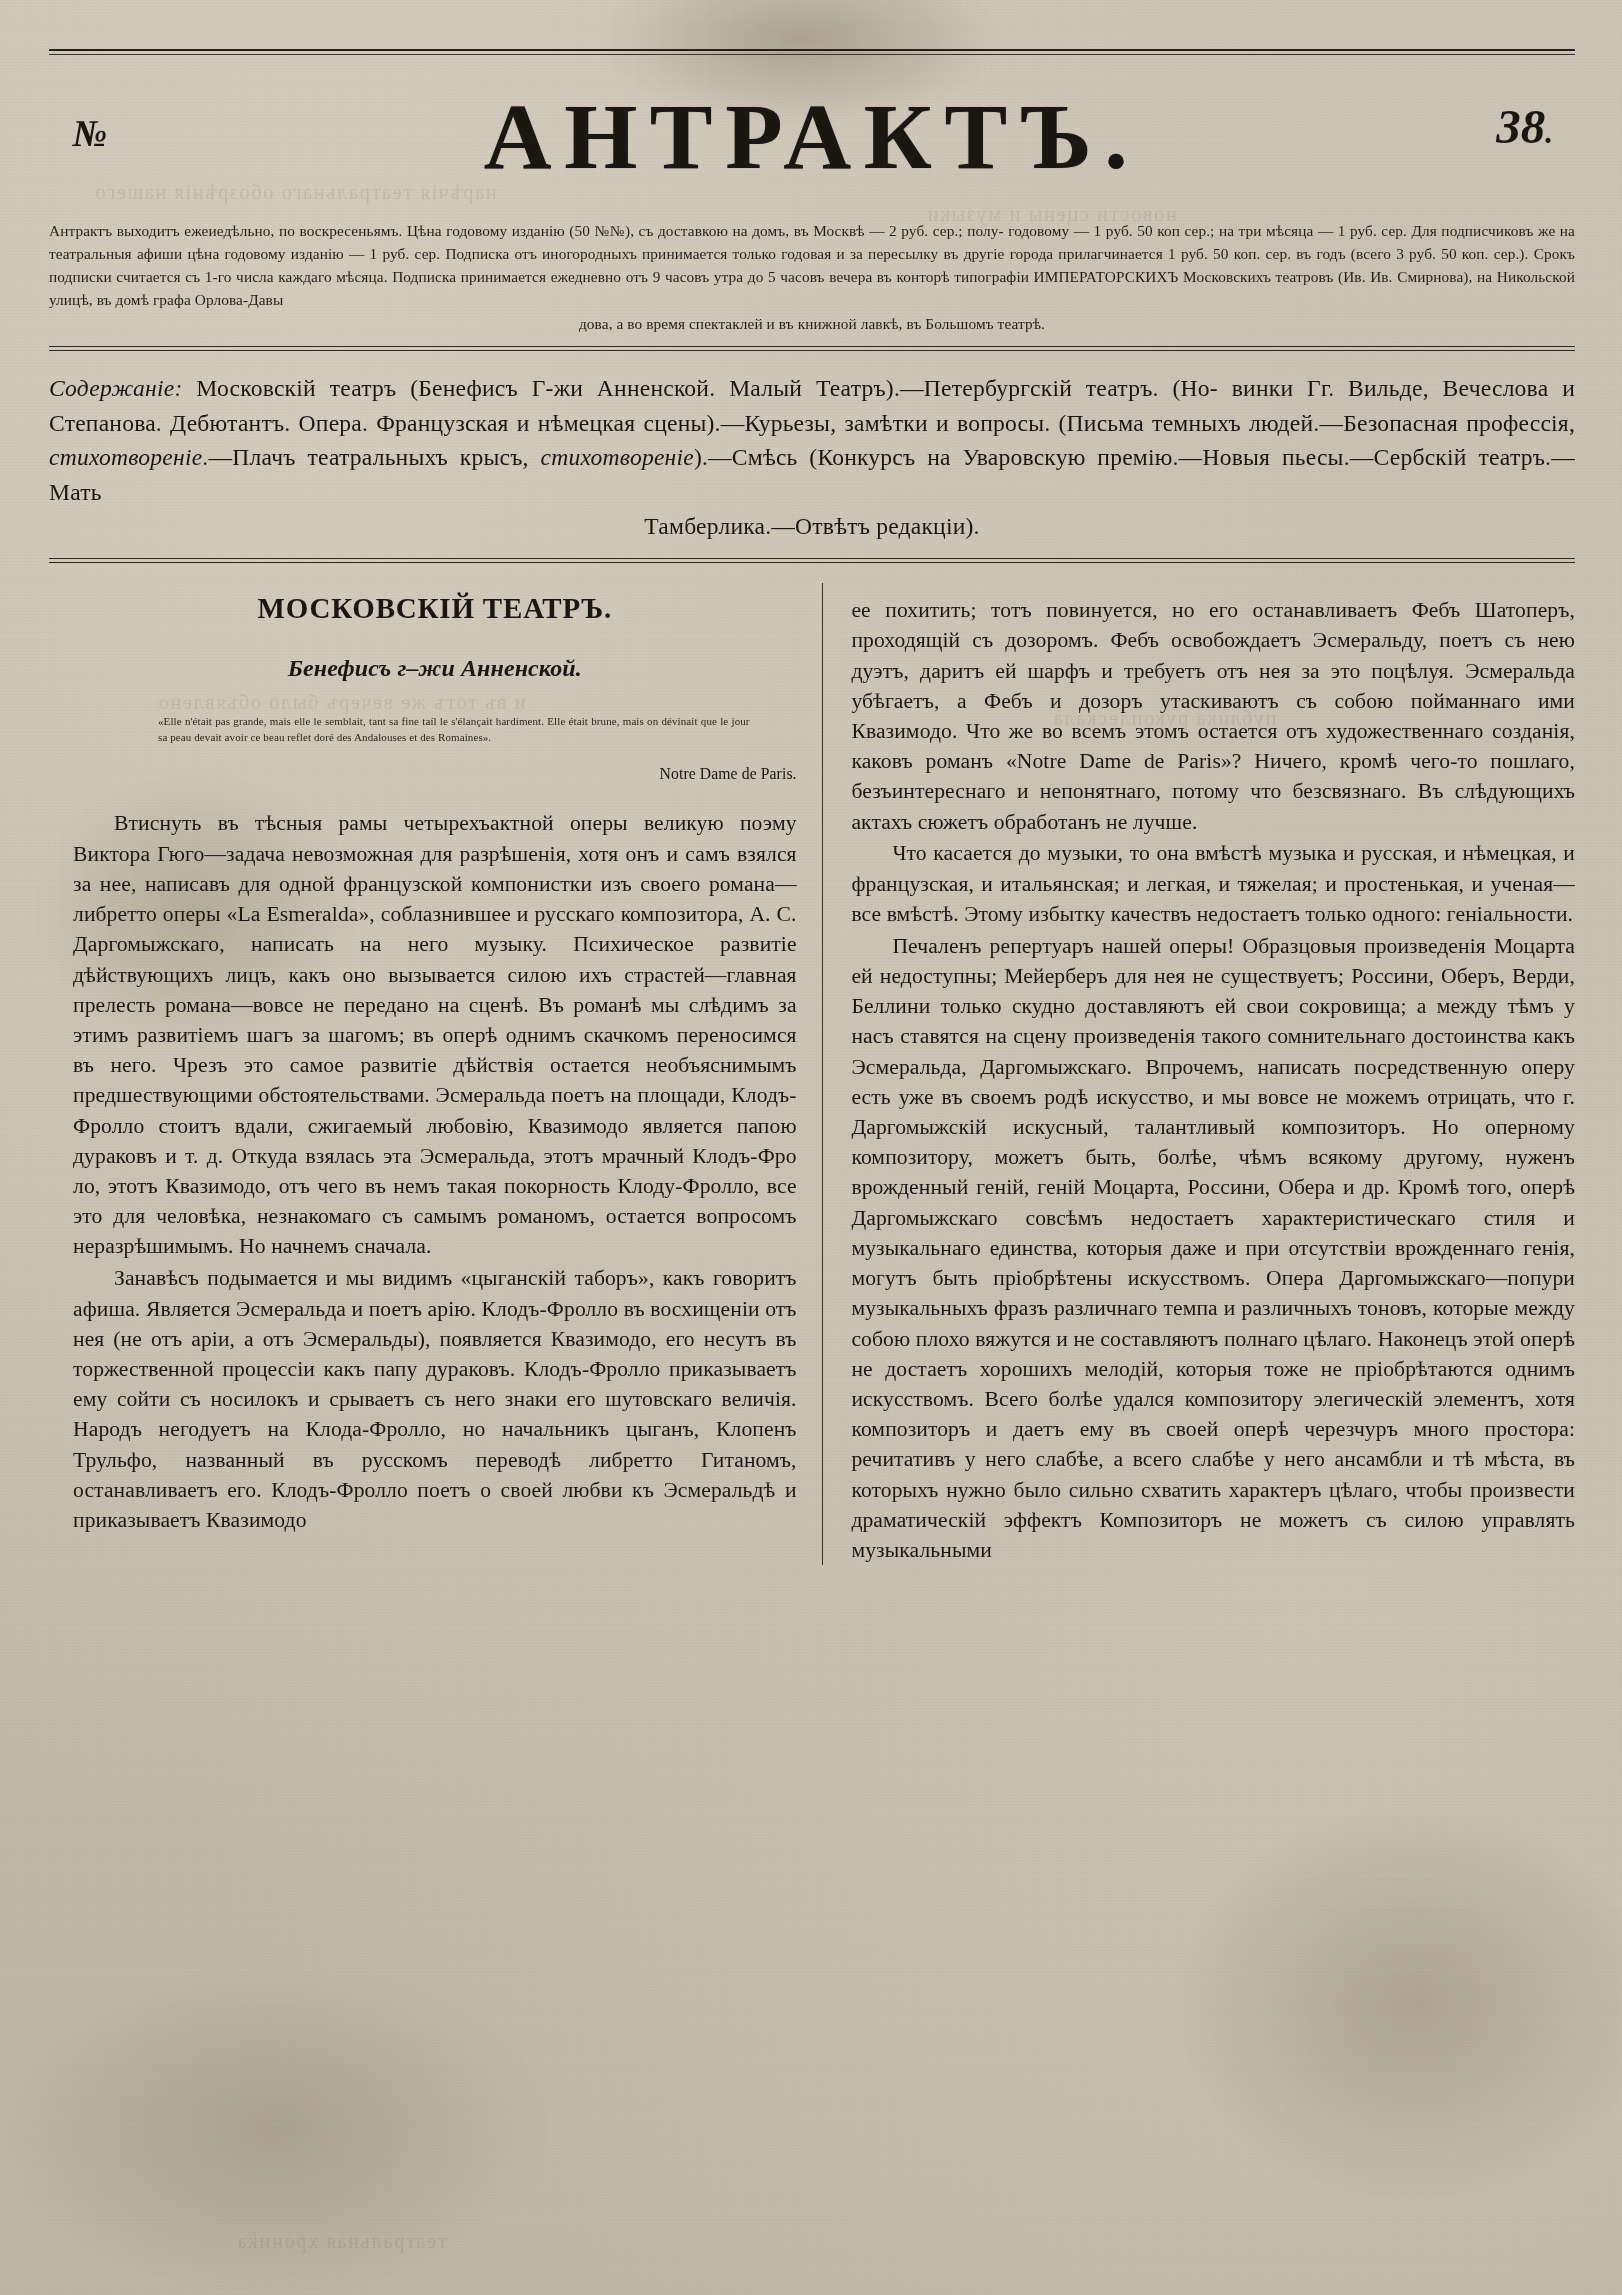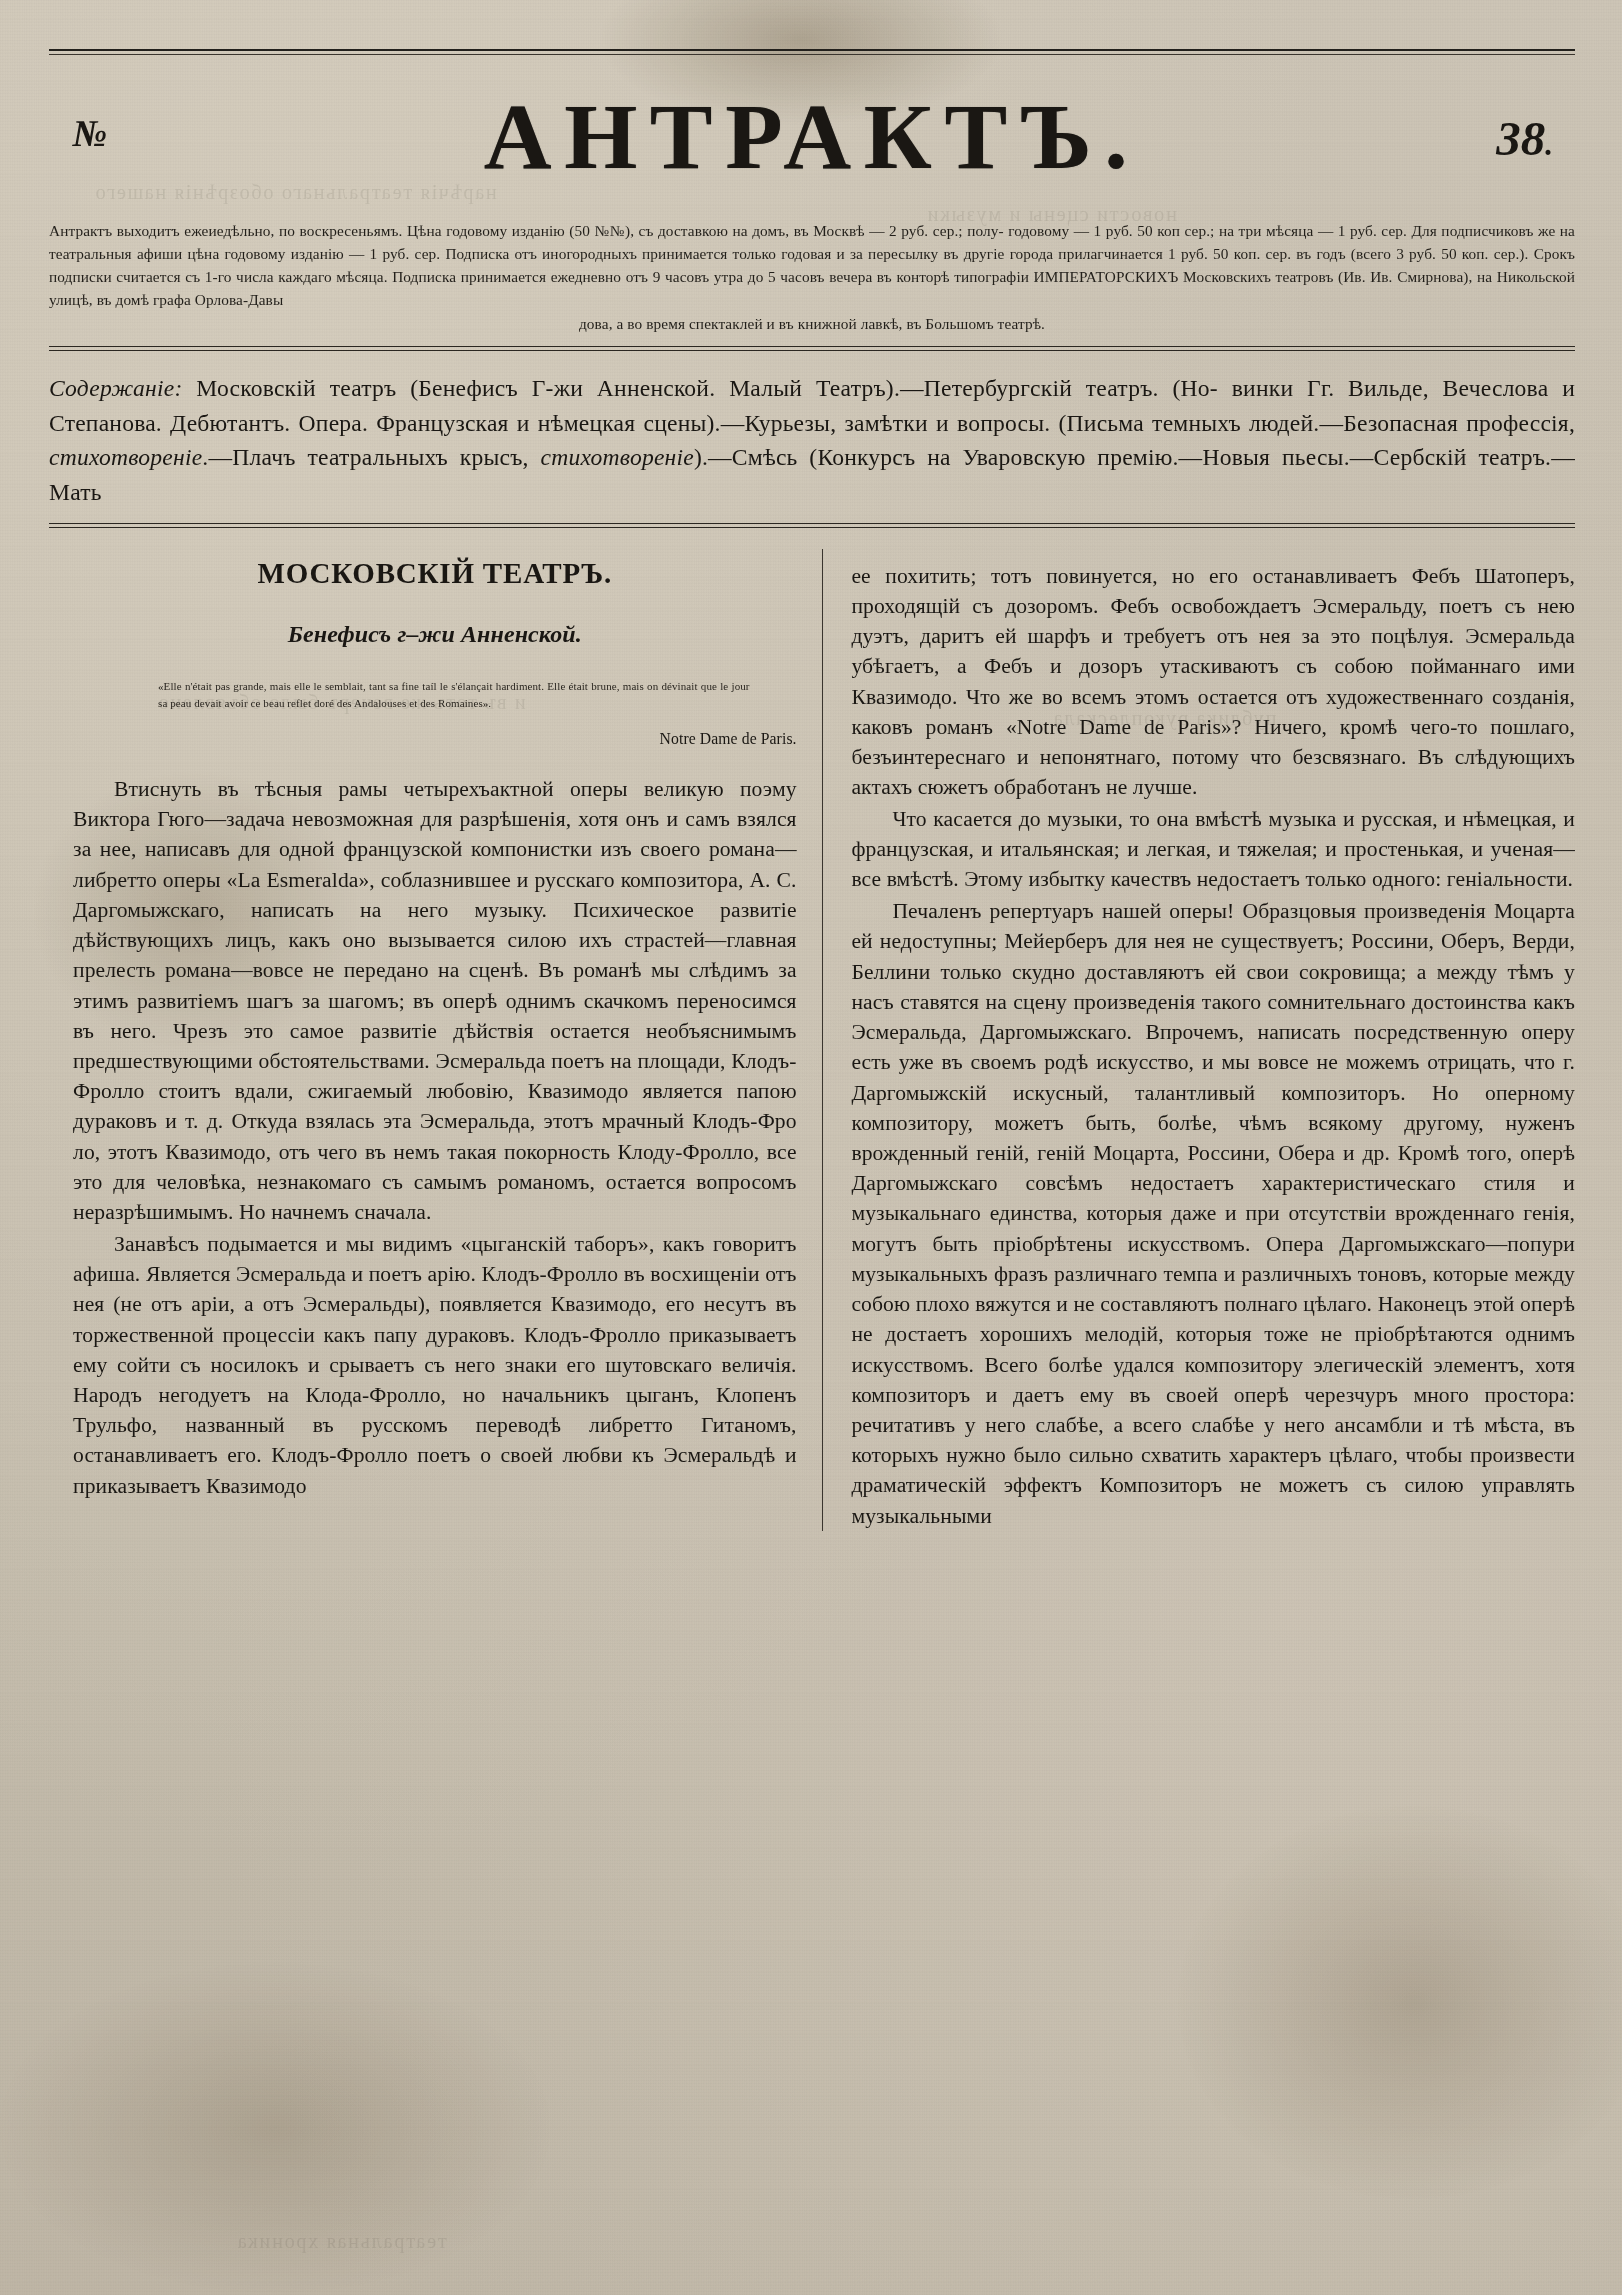--- a/index.html
+++ b/index.html
@@ -100,21 +100,21 @@
   .paper-title {
     font-size: 94px;
     font-weight: bold;
     letter-spacing: 12.6px;
     font-family: "Liberation Serif", serif;
     text-shadow: 0 0 0.8px rgba(0,0,0,0.5);
   }
   .issue-no {
     position: absolute;
     right: 22px;
-    top: 48px;
+    top: 36px;
     font-size: 49px;
     font-weight: bold;
     font-style: italic;
     margin-left: 20px;
   }
   .issue-no .dot { font-size: 31px; }
 
   
   .subs {
     margin-top: 7.9px;
@@ -246,20 +246,21 @@
       <span class="ctr">дова, а во время спектаклей и въ книжной лавкѣ, въ Большомъ театрѣ.</span>
     </div>
 
     <div style="margin-top:11px" class="rule-dbl2"></div>
 
     <div class="contents">
       <span class="lead">Содержаніе:</span><span> Московскій театръ (Бенефисъ Г-жи Анненской. Малый Театръ).—Петербургскій театръ. (Но-</span>
       <span>винки Гг. Вильде, Вечеслова и Степанова. Дебютантъ. Опера. Французская и нѣмецкая сцены).—Курьезы,</span>
       <span>замѣтки и вопросы. (Письма темныхъ людей.—Безопасная профессія, </span><span class="ital">стихотвореніе</span><span>.—Плачъ театральныхъ</span>
       <span>крысъ, </span><span class="ital">стихотвореніе</span><span>).—Смѣсь (Конкурсъ на Уваровскую премію.—Новыя пьесы.—Сербскій театръ.—Мать</span>
+      <span class="last">Тамберлика.—Отвѣтъ редакціи).</span>
     </div>
 
     <div style="margin-top:14px" class="rule-dbl2"></div>
 
     <div class="body">
 
       <div class="col left">
         <div class="sec-title">МОСКОВСКІЙ ТЕАТРЪ.</div>
         <div class="sec-sub">Бенефисъ г–жи Анненской.</div>
         <div class="epigraph">«Elle n'était pas grande, mais elle le semblait, tant sa fine taíl le s'élançait hardiment. Elle était brune, mais on dévinait que le jour sa peau devait avoir ce beau reflet doré des Andalouses et des Romaines».</div>

